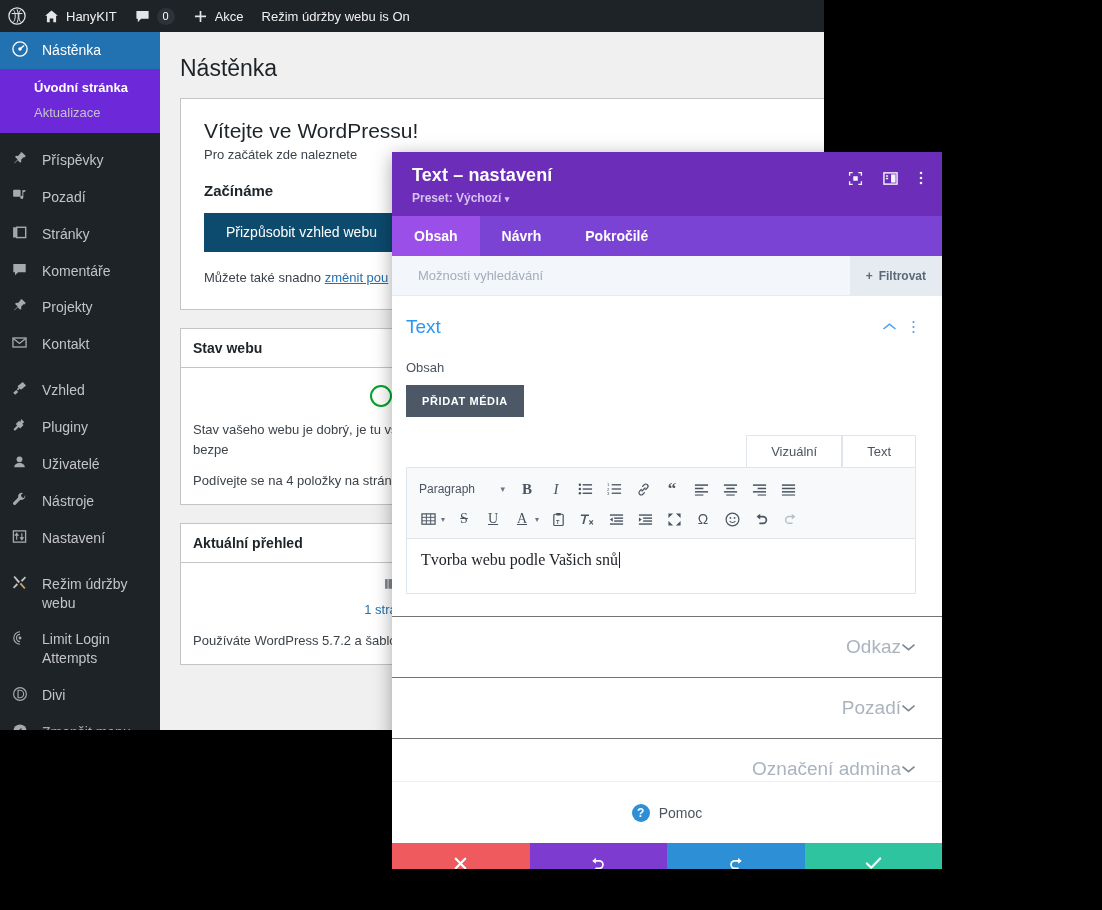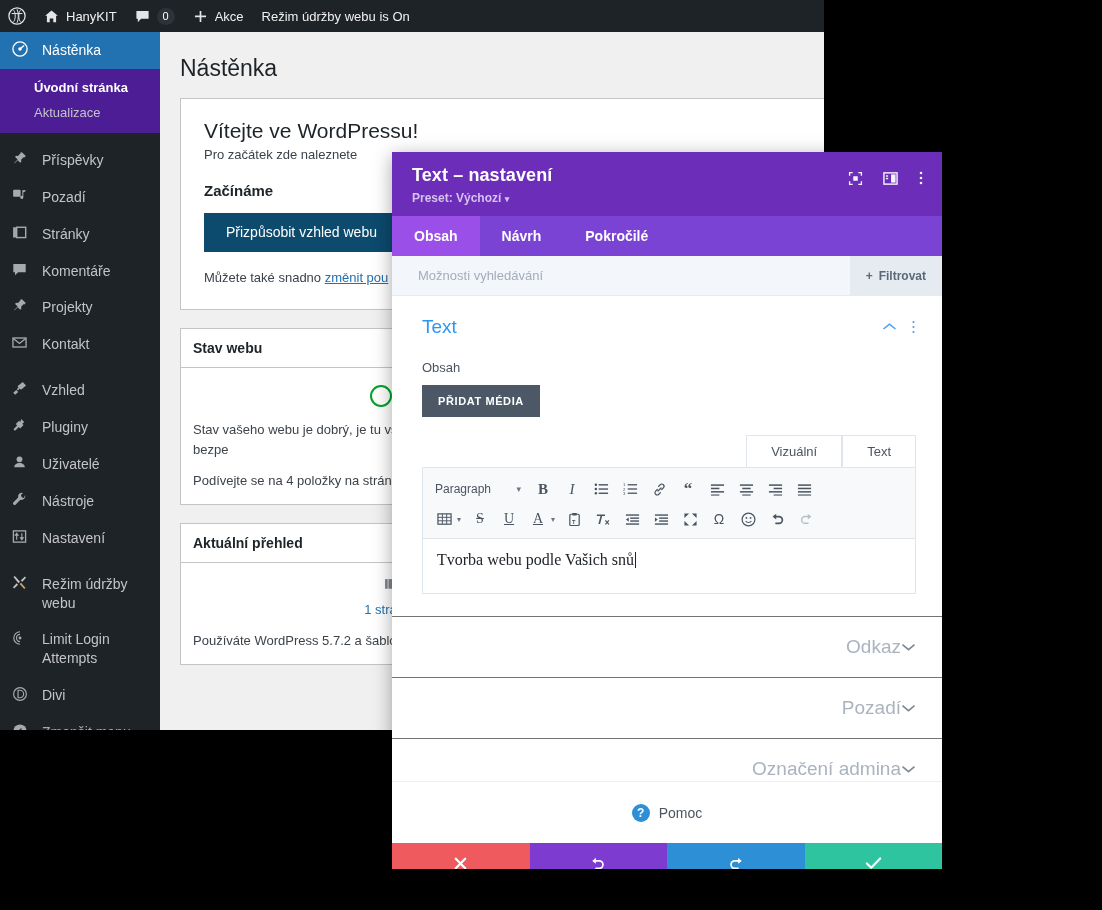--- a/index.html
+++ b/index.html
@@ -49,21 +49,21 @@
     color: #a7aaad; line-height: 19px;
   }
   .menu-item.current {
     background: #2271b1; color: #fff; font-weight: 400;
   }
   .menu-item.current .mi-icon { color: #fff; }
   .menu-item.current::after {
     content: ""; position: absolute; right: -8px; top: 50%; margin-top: -8px;
     border: 8px solid transparent; border-left-color: #2271b1;
   }
-  .submenu { background: #4c1d95; padding: 6px 0 8px 0; }
+  .submenu { background: #6d28d9; padding: 6px 0 8px 0; }
   .submenu a {
     display: block; padding: 5px 12px 5px 34px; font-size: 13px; color: #c3c4c7;
   }
   .submenu a.cur { color: #fff; font-weight: bold; }
   .menu-sep { height: 9px; }
   .collapse-item { color: #a7aaad; }
 
   
   #content {
     position: absolute; left: 160px; top: 32px; width: 664px; height: 698px;
@@ -132,21 +132,21 @@
     height: 40px; display: flex; align-items: center; justify-content: space-between;
     padding-left: 26px;
   }
   #modal-search .ms-ph { font-size: 13px; color: #a4adbb; }
   #filter-btn {
     background: #e6ebf2; color: #5b6878; font-size: 12px; font-weight: bold;
     height: 100%; display: flex; align-items: center; gap: 6px; padding: 0 16px;
   }
 
   #modal-body { height: 485px; overflow: hidden; }
-  .sec-open { padding: 20px 26px 0 30px; }
+  .sec-open { padding: 20px 26px 0 14px; }
   .sec-open-head { display: flex; align-items: center; justify-content: space-between; }
   .sec-open-title { font-size: 19px; color: #2d96f5; font-weight: 400; }
   .sec-head-icons { display: flex; align-items: center; gap: 14px; color: #4c9ff0; }
   .field-label { font-size: 13px; color: #4a5561; margin: 22px 0 10px 0; }
 
   .add-media {
     display: inline-block; background: #4c5866; color: #fff;
     font-size: 11px; font-weight: bold; letter-spacing: .6px;
     padding: 10px 16px;
   }

